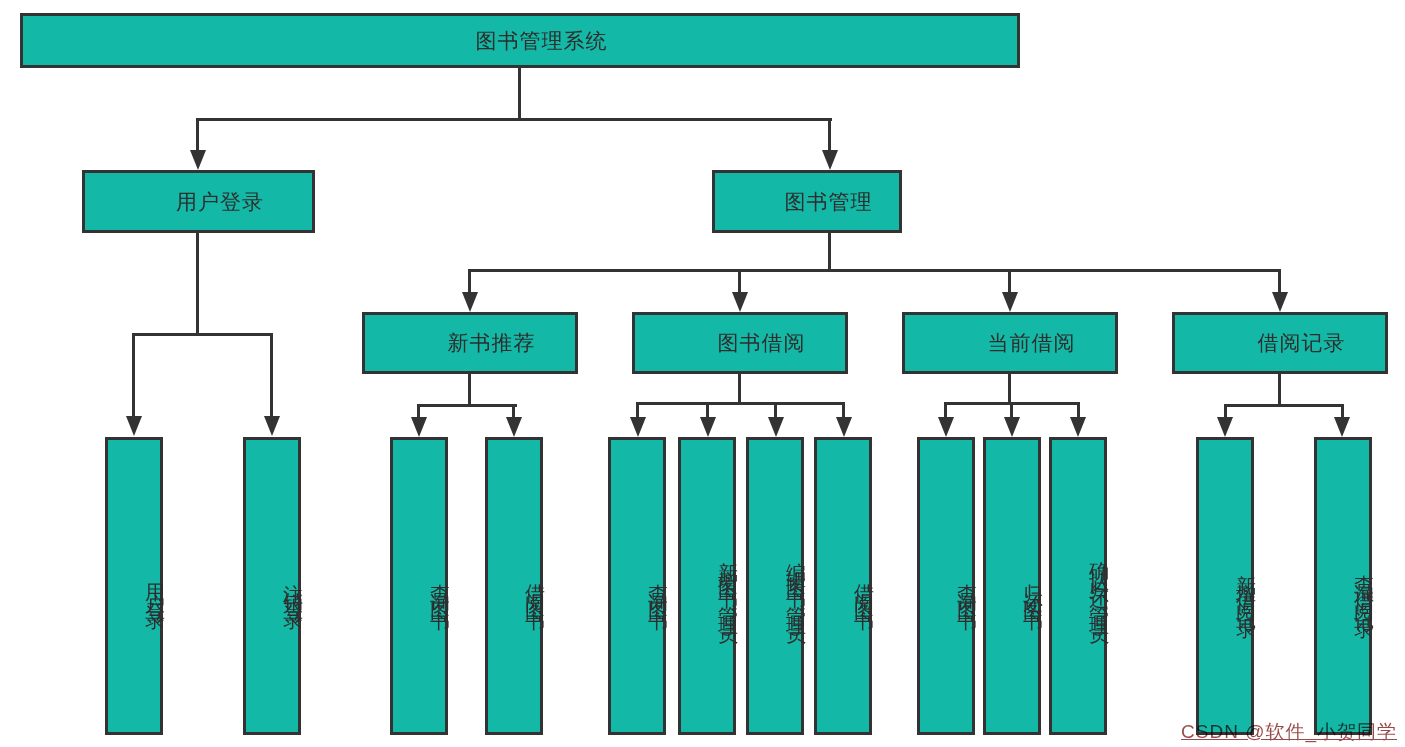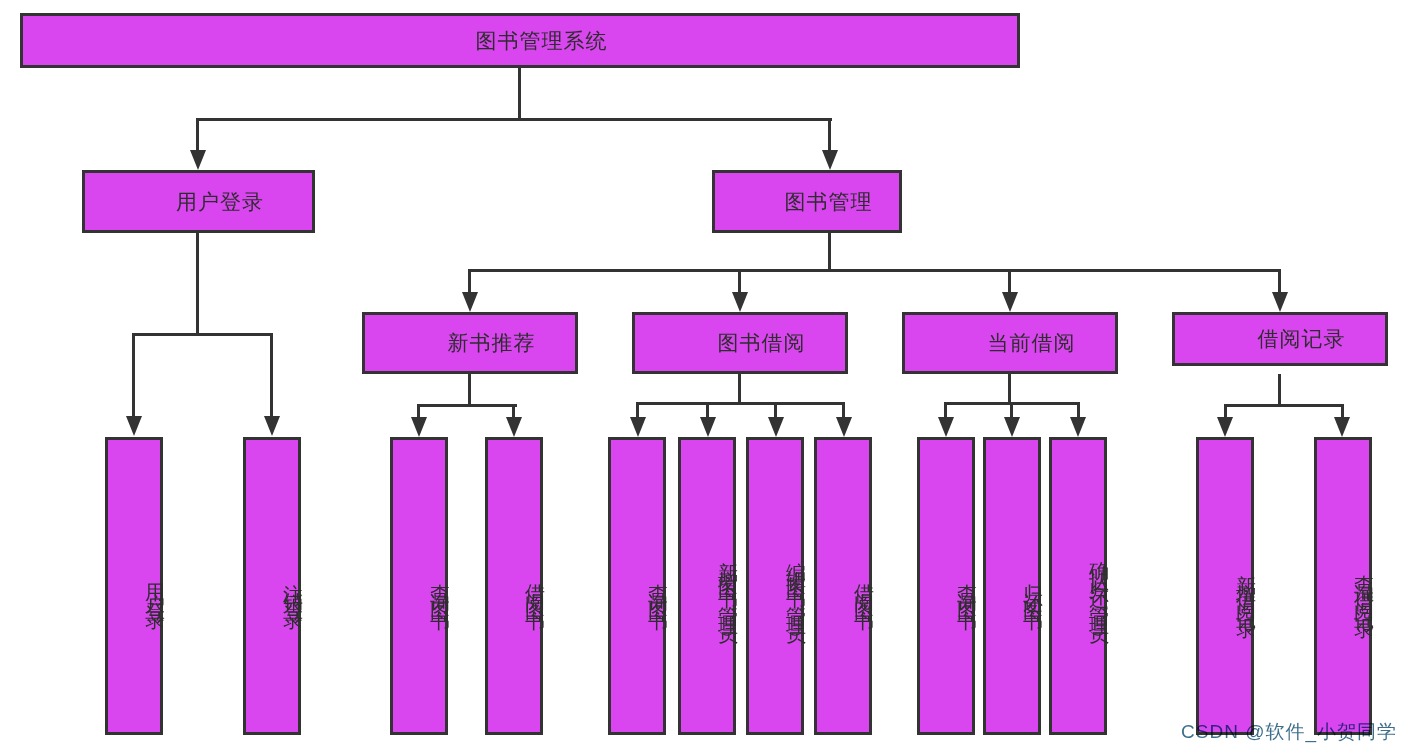--- a/index.html
+++ b/index.html
@@ -1,39 +1,39 @@
 <!DOCTYPE html>
 <html><head>
 <meta charset="utf-8">
 <style>
   html,body{margin:0;padding:0;background:#ffffff;}
   .canvas{
     position:relative;width:1405px;height:747px;background:#ffffff;
     font-family:"Liberation Sans","DejaVu Sans",sans-serif;overflow:hidden;
   }
   .bx{
-    position:absolute;box-sizing:border-box;border:3px solid #333333;background:#d946ef;
+    position:absolute;box-sizing:border-box;border:3px solid #333333;background:#14b8a6;
     display:flex;align-items:center;justify-content:center;
     font-size:21px;color:#2d2d2d;letter-spacing:1px;padding-left:43px;
   }
   .leaf{width:58px;height:298px;top:437px;}
   .leaf .vtxt{
     writing-mode:vertical-rl;text-orientation:mixed;
     font-size:20px;letter-spacing:9px;color:#2d2d2d;line-height:1;
   }
   .ln{position:absolute;background:#333333;}
   .arr{
     position:absolute;width:0;height:0;
     border-left:8px solid transparent;border-right:8px solid transparent;
     border-top:20px solid #333333;
   }
   .watermark{
     position:absolute;right:8px;bottom:2px;z-index:5;
-    font-size:19px;color:#0c4a6e;opacity:.8;mix-blend-mode:multiply;
-    letter-spacing:1px;white-space:nowrap;
+    font-size:19px;color:#7f1d1d;opacity:.8;mix-blend-mode:multiply;
+    letter-spacing:1px;white-space:nowrap;text-decoration:underline;
   }
 </style>
 </head>
 <body>
 
 <div class="canvas">
 
   <div class="bx" style="left:20px;top:13px;width:1000px;height:55px;">
     <span>图书管理系统</span>
   </div>
@@ -72,21 +72,21 @@
 
   <div class="bx" style="left:362px;top:312px;width:216px;height:62px;">
     <span>新书推荐</span>
   </div>
   <div class="bx" style="left:902px;top:312px;width:216px;height:62px;">
     <span>当前借阅</span>
   </div>
   <div class="bx" style="left:632px;top:312px;width:216px;height:62px;">
     <span>图书借阅</span>
   </div>
-  <div class="bx" style="left:1172px;top:312px;width:216px;height:54px;">
+  <div class="bx" style="left:1172px;top:312px;width:216px;height:62px;">
     <span>借阅记录</span>
   </div>
 
   <div class="ln" style="left:468px;top:374px;width:3px;height:32px;"></div>
   <div class="ln" style="left:417px;top:404px;width:100px;height:3px;"></div>
   <div class="ln" style="left:417px;top:404px;width:3px;height:15px;"></div>
   <div class="arr" style="left:411px;top:417px;"></div>
   <div class="ln" style="left:512px;top:404px;width:3px;height:15px;"></div>
   <div class="arr" style="left:506px;top:417px;"></div>
 

